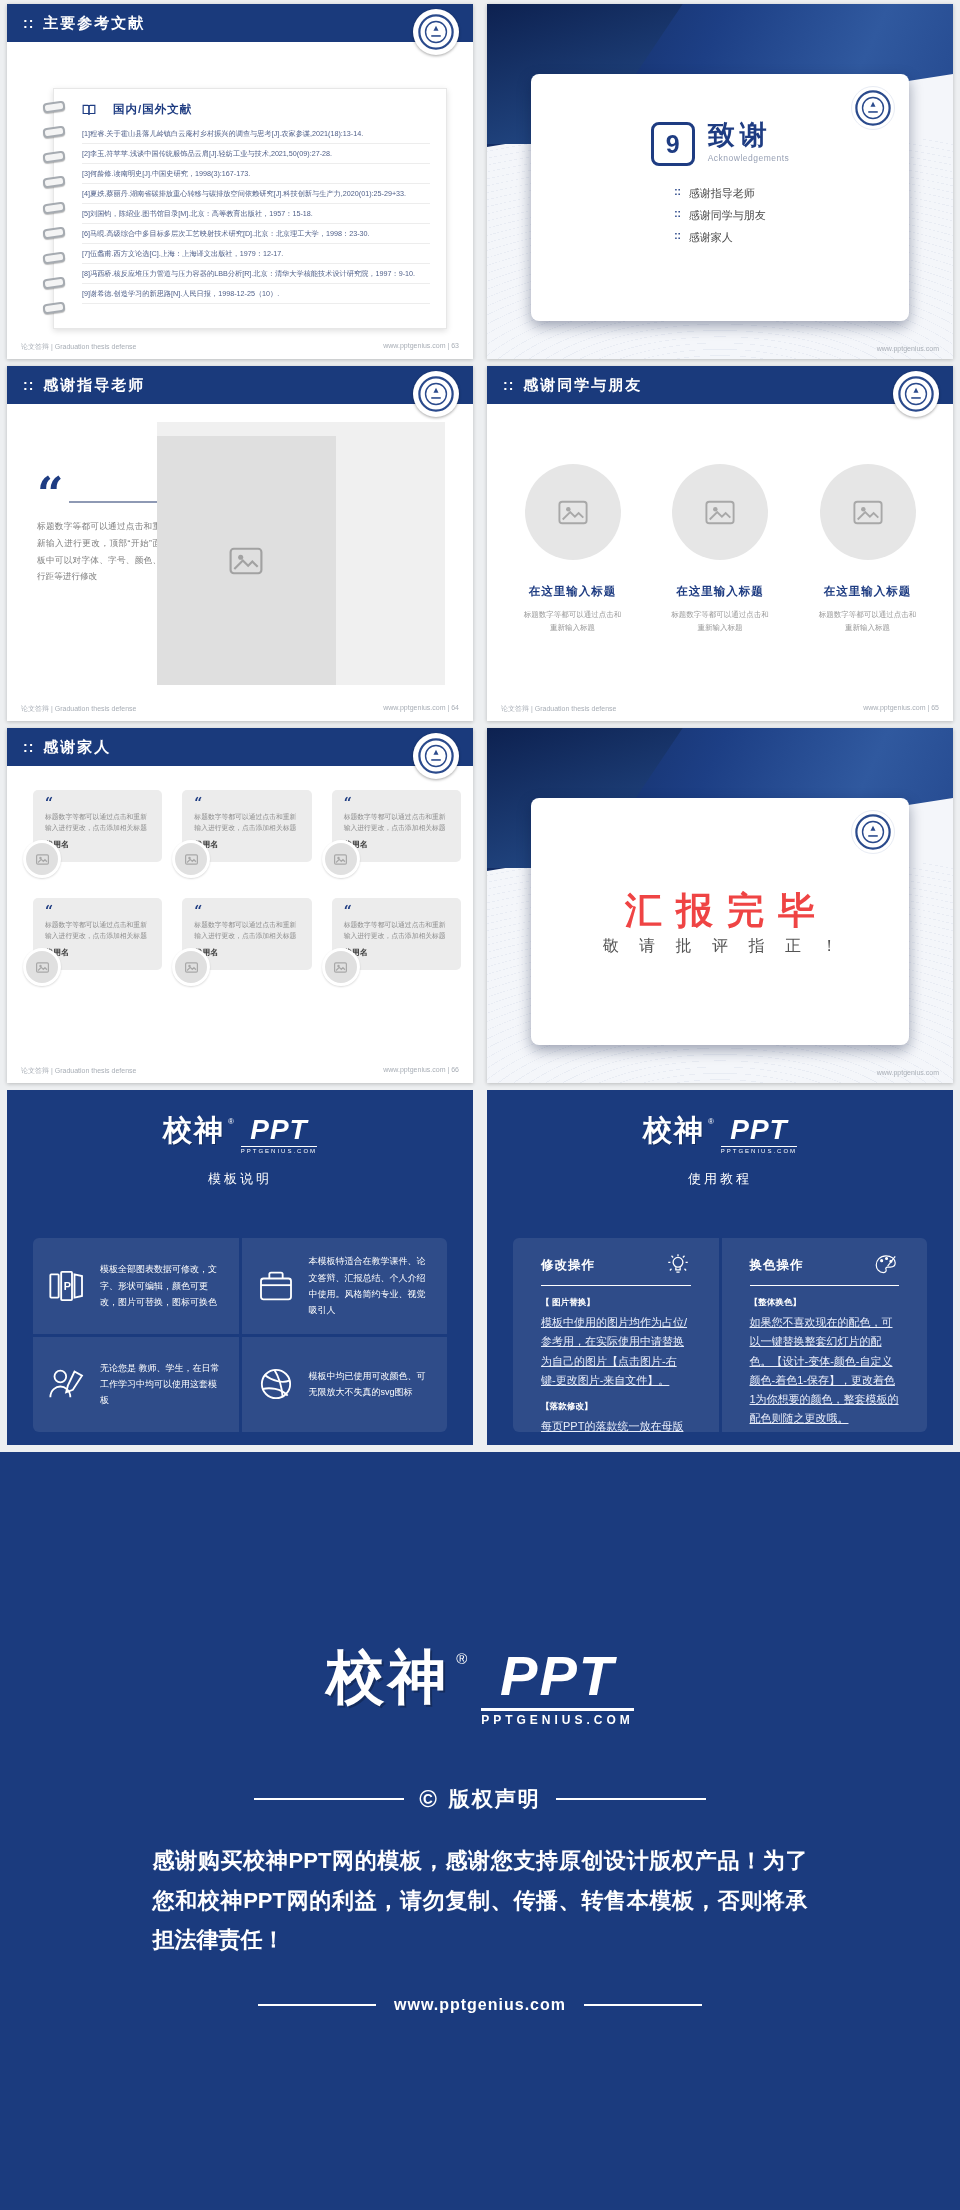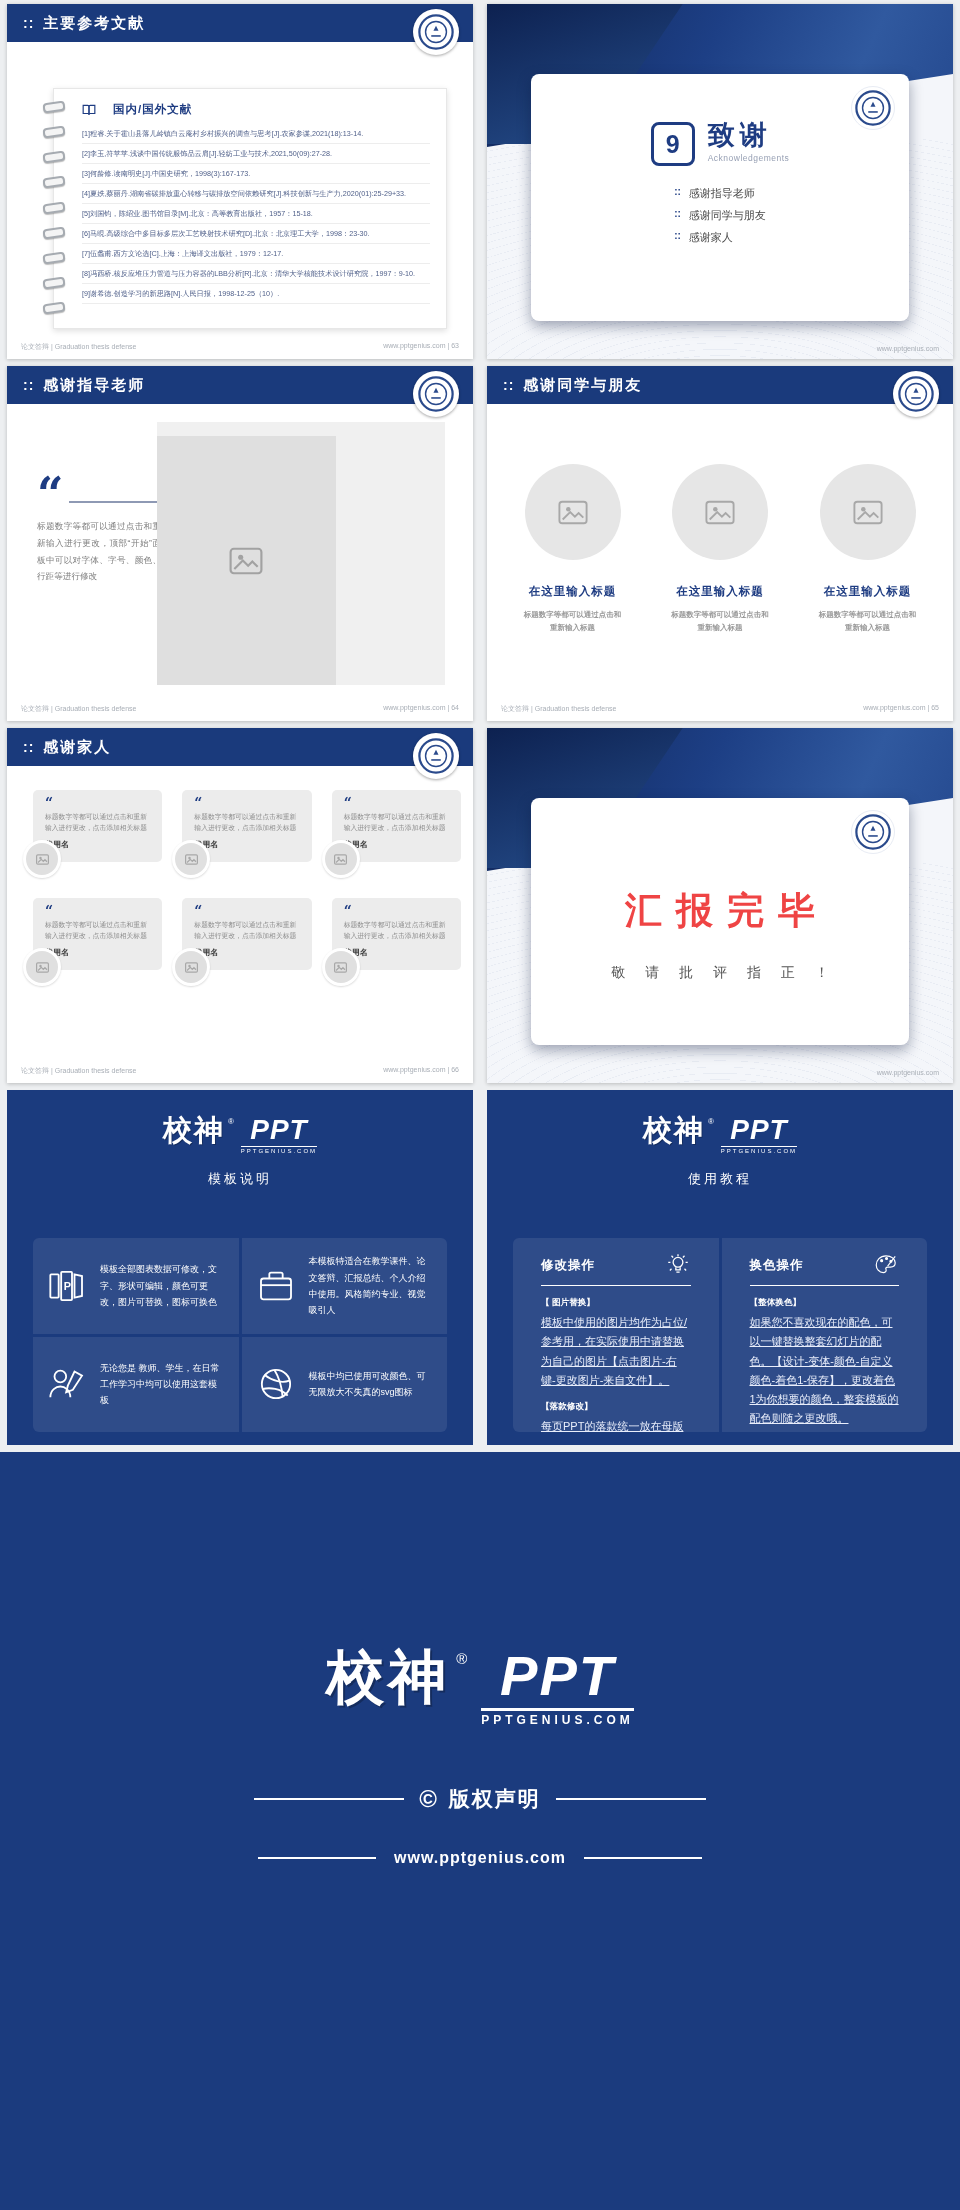--- a/index.html
+++ b/index.html
@@ -53,40 +53,40 @@
   .ack-row{display:flex;align-items:flex-start;justify-content:center;gap:13px;padding-top:48px;}
   .num-box{width:38px;height:38px;border:3px solid #1e3c82;border-radius:8px;color:#1e3c82;
            font-size:25px;font-weight:900;display:flex;align-items:center;justify-content:center;}
   .ack-title{font-size:27px;font-weight:900;color:#1e3c82;letter-spacing:5px;line-height:1;}
   .ack-sub{font-size:8.5px;color:#97a0b4;margin-top:4px;letter-spacing:.5px;}
   .ack-bullets{width:fit-content;margin:20px auto 0;}
   .ack-bullets .b{display:flex;gap:8px;font-size:11px;color:#4a4a4a;margin:7px 0;}
   .ack-bullets .b .mk2{color:#1e3c82;font-weight:900;font-size:10px;}
   .end-title{margin-top:88px;text-align:center;font-size:37px;font-weight:900;color:#ef4444;
              letter-spacing:14px;text-indent:14px;}
-  .end-sub{margin-top:28px;text-align:center;font-size:14px;color:#555;
+  .end-sub{margin-top:0;text-align:center;font-size:16px;color:#555;
            letter-spacing:8px;text-indent:8px;}
   
   .tq-row{position:absolute;left:30px;top:116px;width:128px;display:flex;align-items:flex-end;gap:6px;}
   .qmark{font-family:"DejaVu Serif",serif;font-weight:bold;color:#1e3c82;}
   .tq-row .qmark{font-size:46px;line-height:.55;}
   .tq-line{flex:1;height:2px;background:#8e99b4;margin-bottom:4px;}
   .teach-text{position:absolute;left:30px;top:152px;width:124px;font-size:8.6px;color:#7e7e7e;
               line-height:1.95;text-align:justify;}
   .teach-img{position:absolute;left:150px;top:56px;right:28px;bottom:36px;background:#f0f0f0;}
   .teach-img-inner{position:absolute;left:0;top:14px;bottom:0;width:62%;background:#dfdfdf;
                    display:flex;align-items:center;justify-content:center;}
   .ph-icon{width:34px;height:28px;}
   
   .mates{position:absolute;left:6px;right:6px;top:98px;display:flex;justify-content:space-evenly;}
   .mate{width:136px;text-align:center;}
   .mate-circle{width:96px;height:96px;border-radius:50%;background:#e6e6e6;margin:0 auto;
                display:flex;align-items:center;justify-content:center;}
   .mate-title{margin-top:24px;font-size:11.5px;font-weight:bold;color:#1e3c82;letter-spacing:1px;}
-  .mate-text{margin:9px auto 6px;font-size:7.5px;color:#9a9a9a;line-height:1.75;width:104px;font-weight:bold;}
+  .mate-text{margin:9px auto 6px;font-size:7.5px;color:#9a9a9a;line-height:1.75;width:104px;}
   
   .fam{position:absolute;left:18px;right:12px;top:62px;display:grid;
        grid-template-columns:repeat(3,1fr);column-gap:12px;row-gap:36px;}
   .fam-unit{position:relative;padding-left:8px;}
   .fam-card{background:#ececec;border-radius:5px;padding:8px 10px 9px 12px;min-height:72px;
             box-sizing:border-box;}
   .fam-card .qmark{font-size:14px;line-height:.8;display:block;}
   .fam-text{font-size:6.8px;color:#8d8d8d;line-height:1.65;margin-top:2px;}
   .fam-name{font-size:8px;font-weight:bold;color:#3c3c3c;margin-top:5px;}
   .fam-avatar{position:absolute;left:-2px;bottom:-16px;width:32px;height:32px;border-radius:50%;
@@ -551,18 +551,19 @@
     </span>
   </div>
   <div class="chead">
     <span class="hline"></span>
     <span class="ct">
       <span class="cc">©</span>
       <span>版权声明</span>
     </span>
     <span class="hline"></span>
   </div>
+  <div class="ctext">感谢购买校神PPT网的模板，感谢您支持原创设计版权产品！为了您和校神PPT网的利益，请勿复制、传播、转售本模板，否则将承担法律责任！</div>
   <div class="csite">
     <span class="hline"></span>
     <span>www.pptgenius.com</span>
     <span class="hline"></span>
   </div>
 </div>
 
 </body></html>

